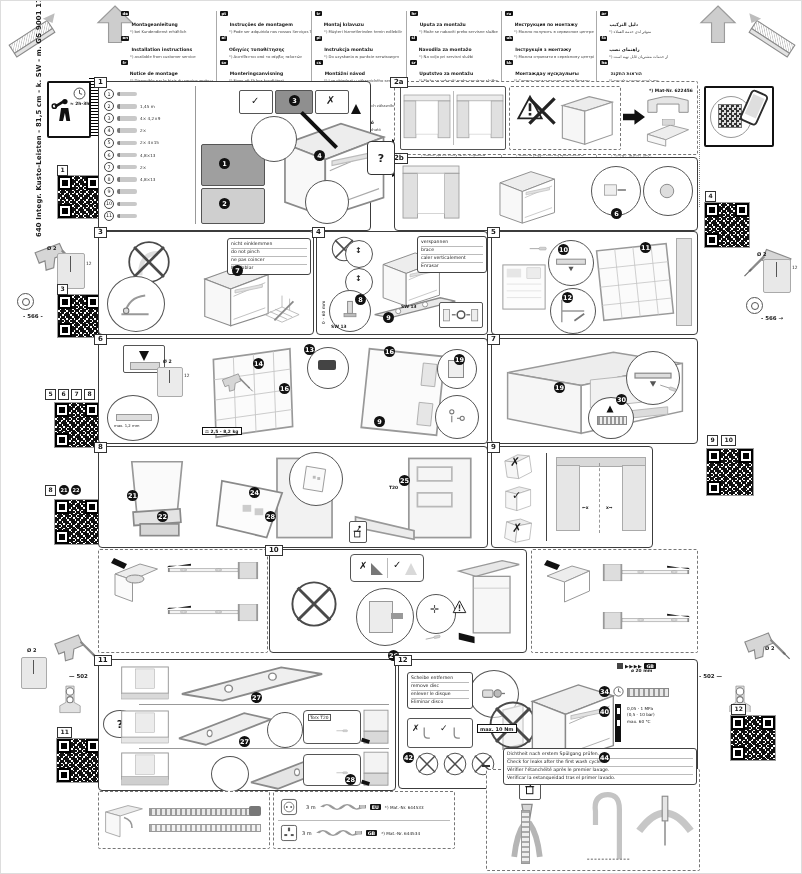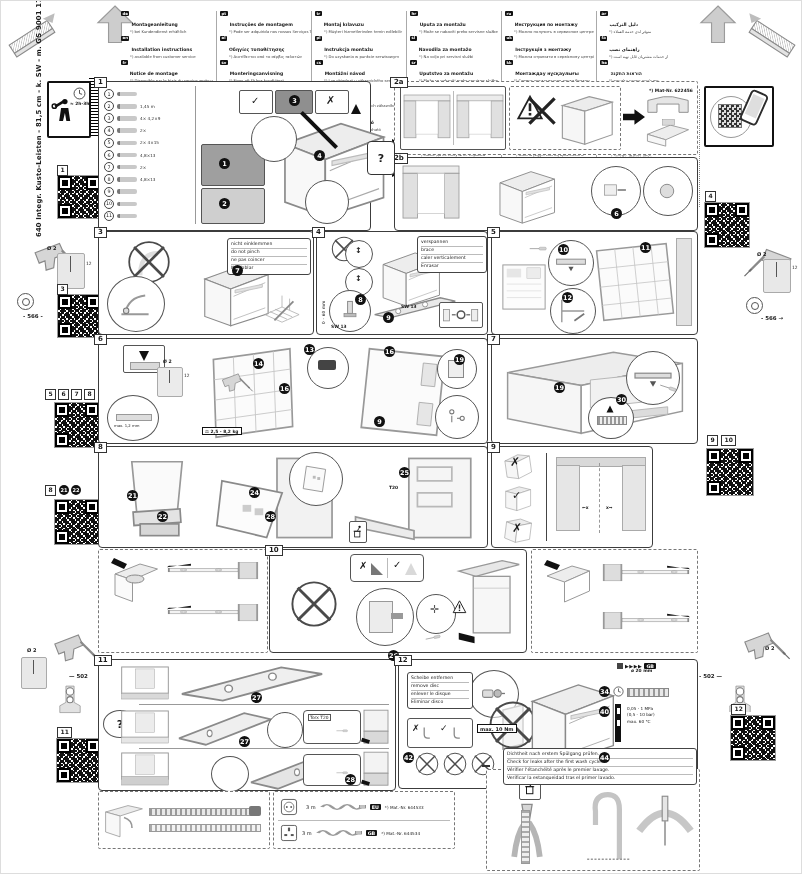--- a/index.html
+++ b/index.html
@@ -762,21 +762,21 @@
           <rect x="54" y="44" width="9" height="9" fill="#bbb"></rect>
         </svg>
   </div>
   <svg class="ic" style="left:252px;top:8px" width="126" height="86" viewBox="0 0 140 100">
     <rect x="64" y="4" width="72" height="92" fill="#f5f5f5" stroke="#999" stroke-width="2"></rect>
     <g stroke="#b9b9b9" stroke-width="2" fill="none">
           <path d="M74,14 h40 v16 h-40 z M74,44 h40 v16 h-40 z"></path>
         </g>
     <polygon points="2,72 70,88 70,98 2,84" fill="#ececec" stroke="#999" stroke-width="2"></polygon>
   </svg>
-  <span class="badge" style="left:300px;top:20px">25</span>
+  <span class="badge" style="left:300px;top:28px">25</span>
   <span class="tinytxt" style="left:290px;top:38px;font-weight:bold">T20</span>
   <div class="box" style="left:250px;top:74px;width:16px;height:20px;border-width:1.2px">
     <svg class="ic" style="left:1px;top:1px" width="13" height="17" viewBox="0 0 100 100">
           <use href="#sym-bin"></use>
         </svg>
   </div>
 </div>
 
 
 <div class="panel" style="left:490px;top:445px;width:160px;height:100px">

